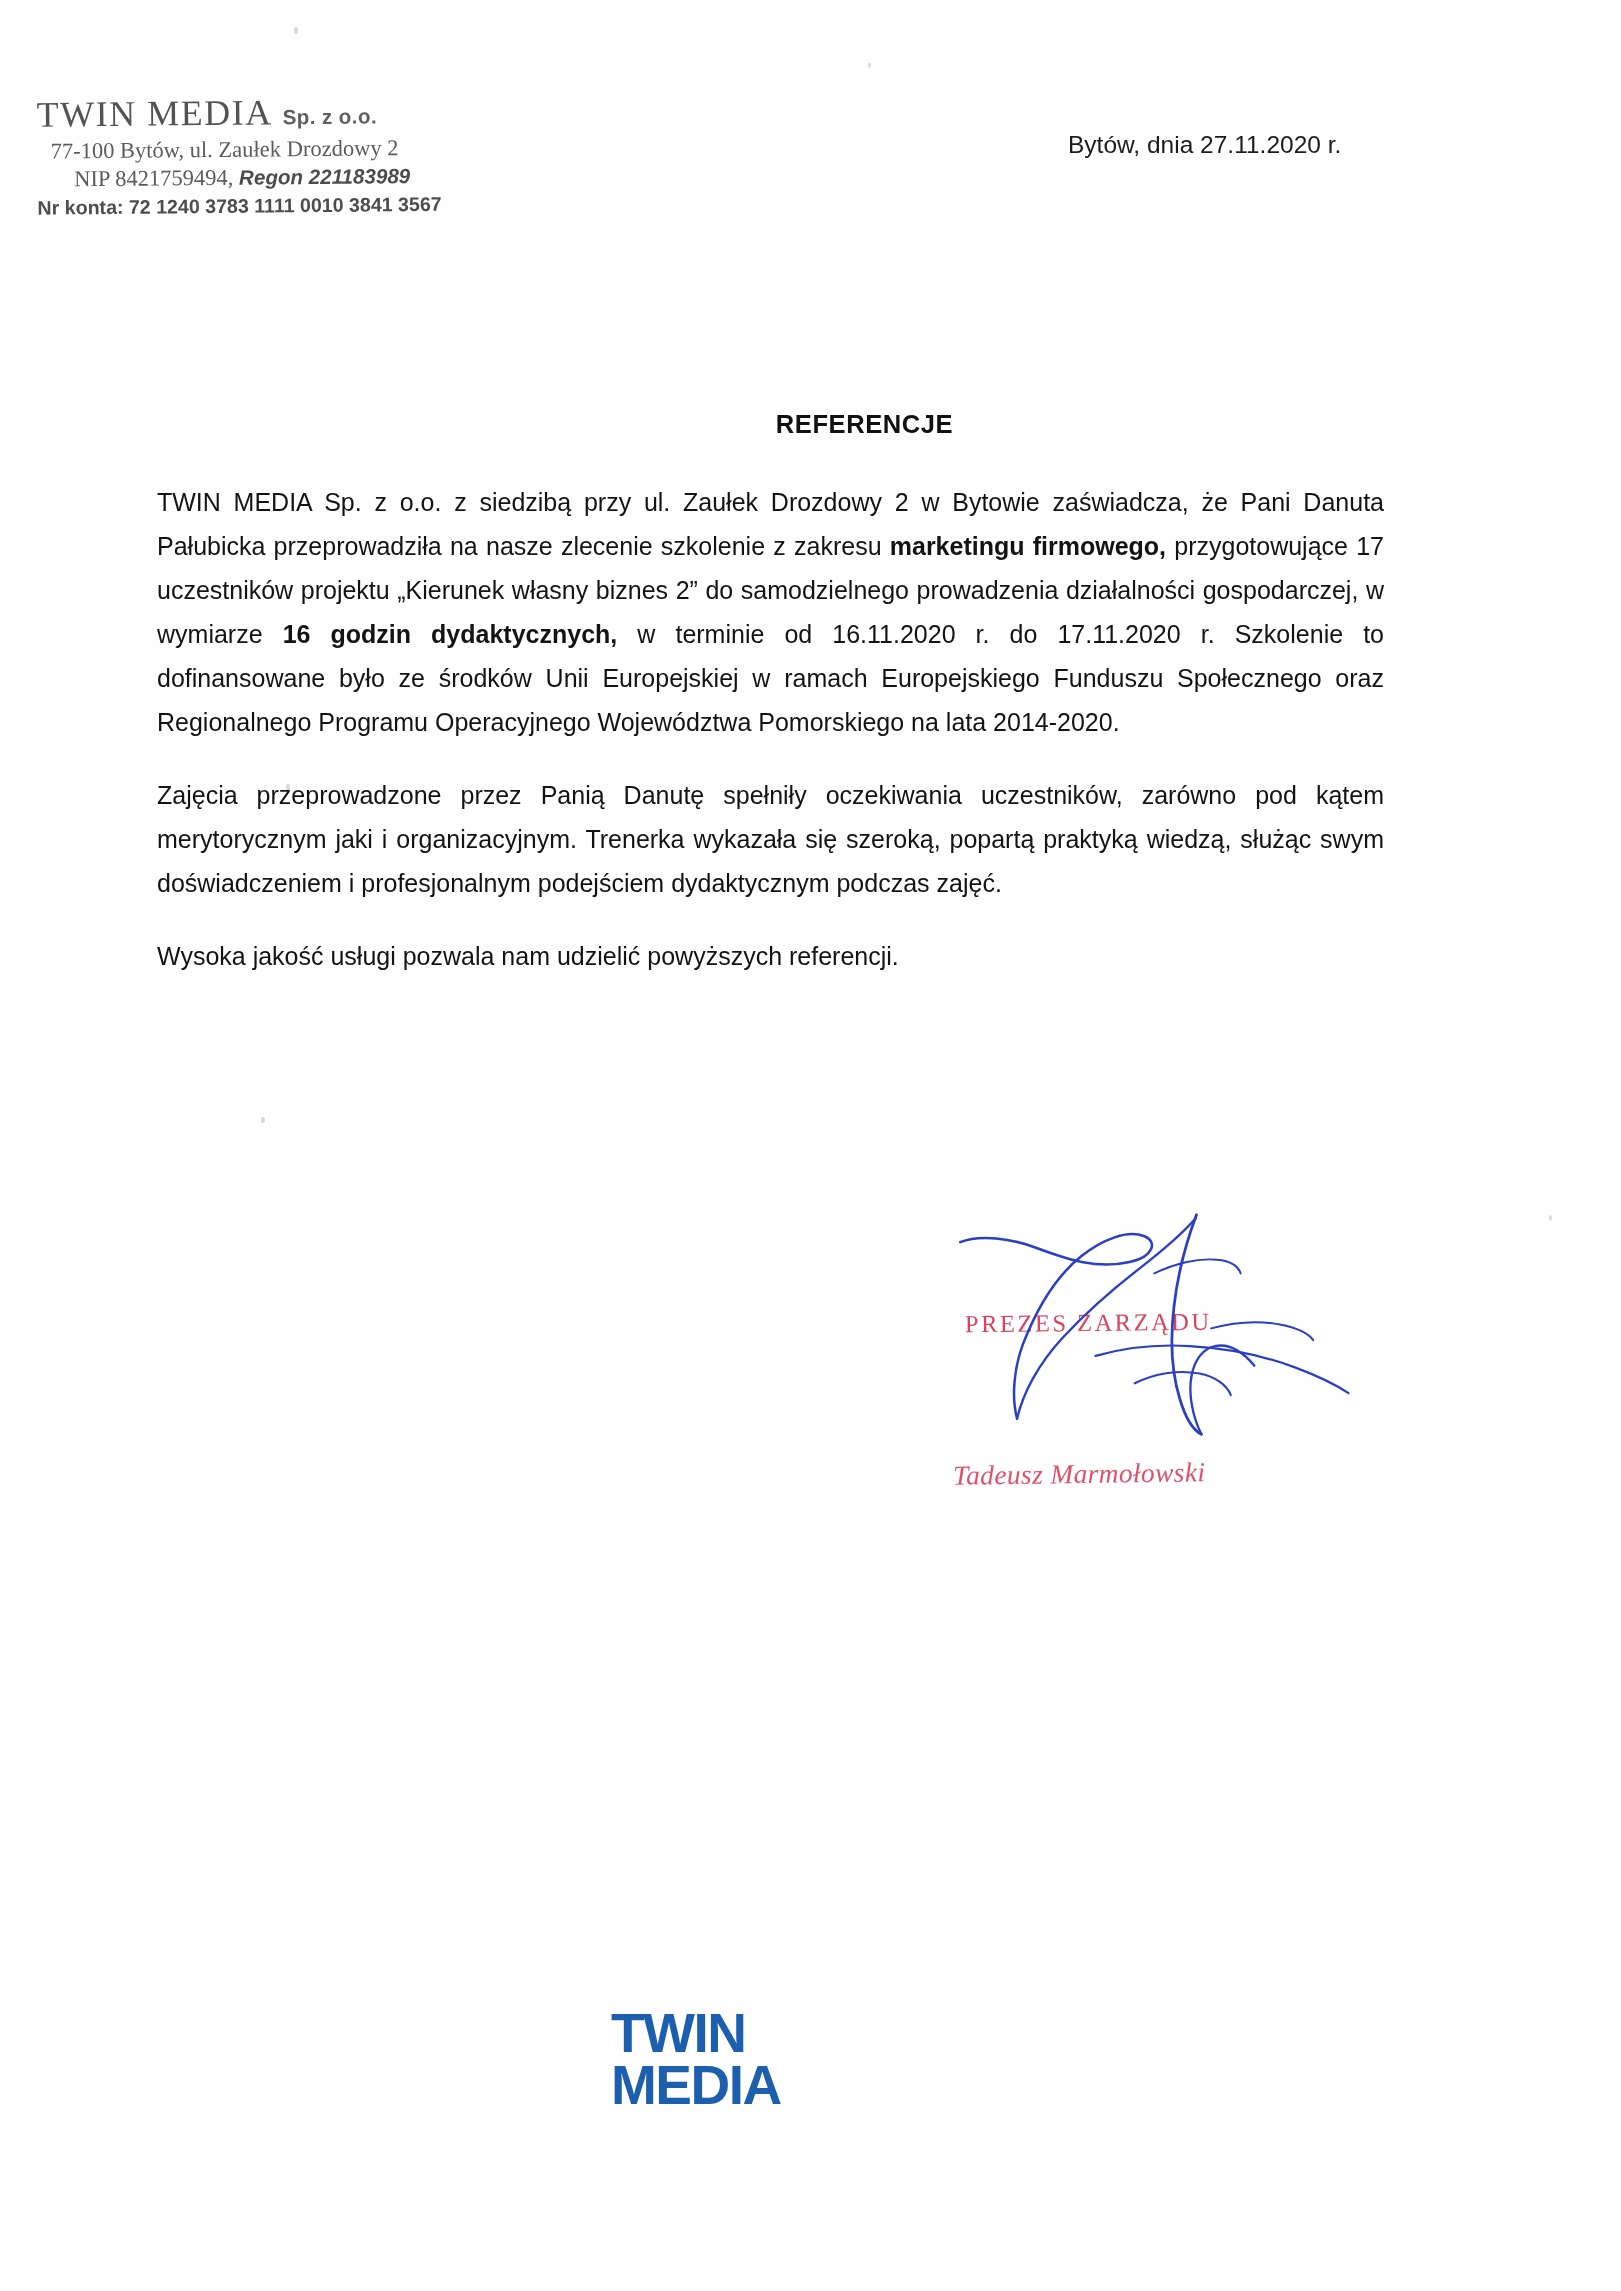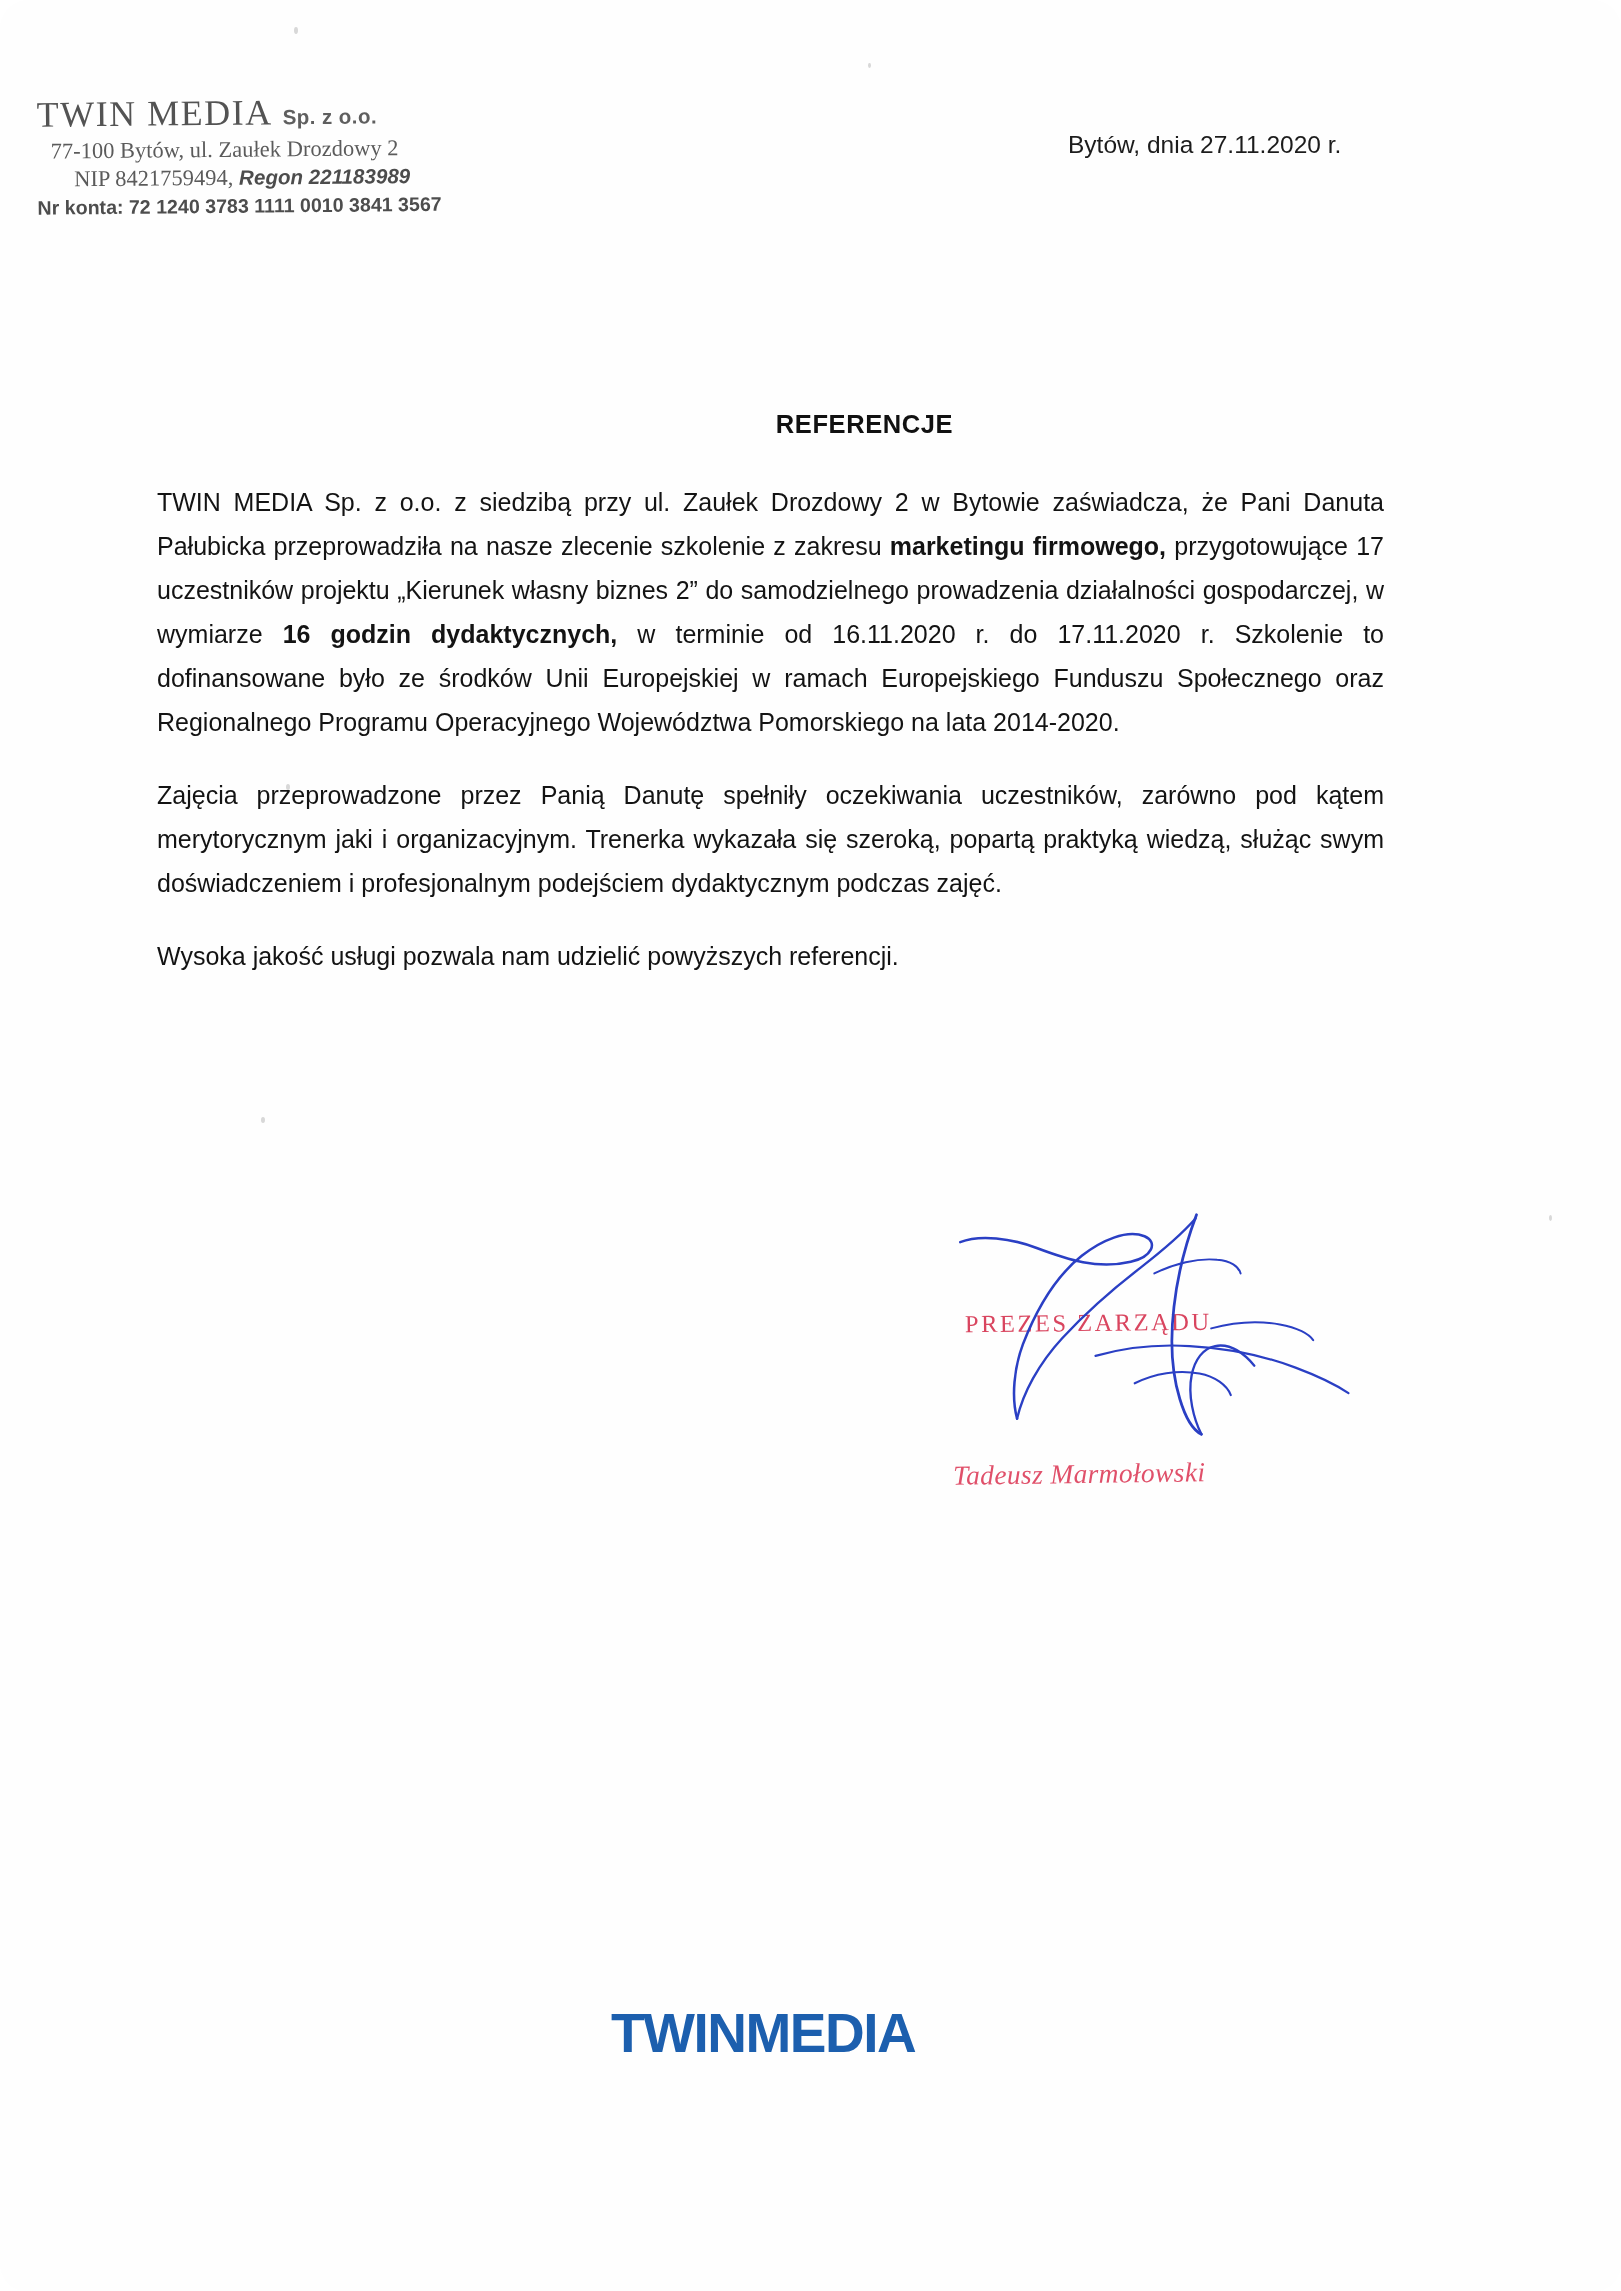--- a/index.html
+++ b/index.html
@@ -191,23 +191,22 @@
   .logo-mark span {
     font-family: "Liberation Sans", sans-serif;
     font-weight: bold;
     font-size: 46px;
     letter-spacing: -1px;
     color: #1c5fae;
     transform: translateY(1px);
   }
   .logo-words {
     display: flex;
-    flex-direction: row;
+    flex-direction: column;
     line-height: .95;
-    text-align: center;
   }
   .logo-words span {
     font-family: "Liberation Sans", sans-serif;
     font-weight: bold;
     font-size: 55px;
     letter-spacing: -1.5px;
     color: #1c5fae;
   }
 
   

